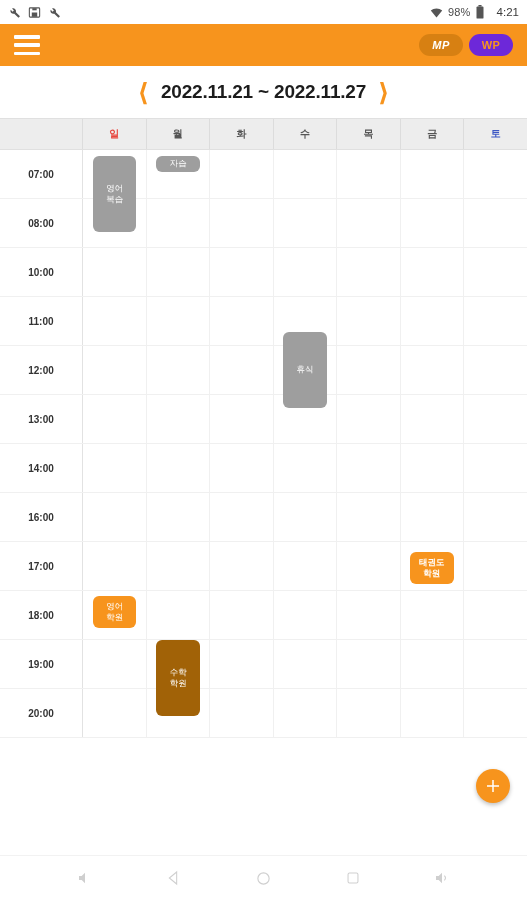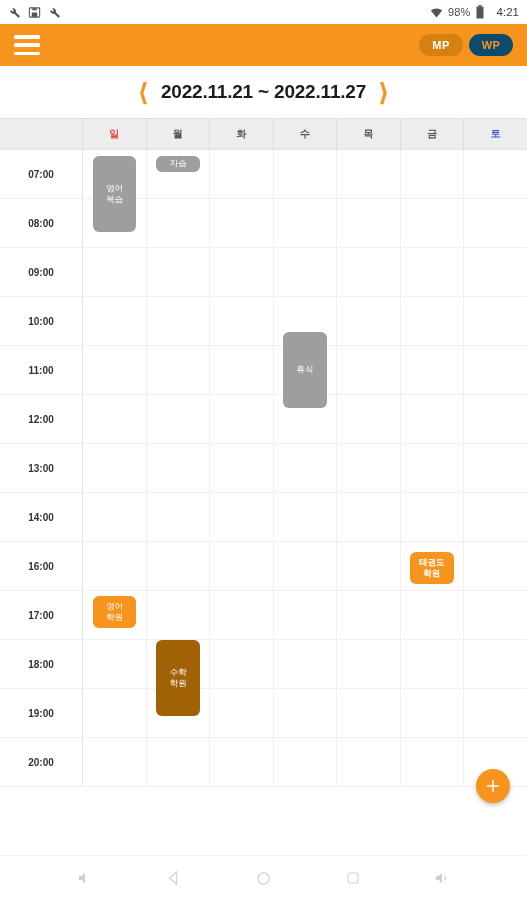--- a/index.html
+++ b/index.html
@@ -38,22 +38,22 @@
   .hamburger span { display: block; height: 3.5px; background: #ffffff; border-radius: 1px; }
   .mode-toggle { margin-left: auto; display: flex; align-items: center; gap: 6px; }
   .pill {
     min-width: 44px; height: 22px;
     border-radius: 11px;
     display: flex; align-items: center; justify-content: center;
     font-size: 11px; font-weight: bold; letter-spacing: 0.5px;
     padding: 0 10px;
     cursor: pointer;
   }
-  .pill.mp { background: #D78012; color: #ffffff; }
-  .pill.wp { background: #0c4a6e; color: #F7941D; }
+  .pill.mp { background: #D78012; color: #ffffff; font-style: italic; }
+  .pill.wp { background: #6d28d9; color: #F7941D; }
 
   
   .datebar {
     height: 52px; flex: 0 0 52px;
     background: #ffffff;
     display: flex; align-items: center; justify-content: center;
     gap: 10px;
   }
   .chev {
     color: #F7941D; font-size: 25px; font-weight: bold;
@@ -215,30 +215,20 @@
             <div class="tlabel">08:00</div>
             <div class="dcol"></div>
             <div class="dcol"></div>
             <div class="dcol"></div>
             <div class="dcol"></div>
             <div class="dcol"></div>
             <div class="dcol"></div>
             <div class="dcol"></div>
           </div>
           <div class="row">
-            <div class="tlabel">09:00</div>
-            <div class="dcol"></div>
-            <div class="dcol"></div>
-            <div class="dcol"></div>
-            <div class="dcol"></div>
-            <div class="dcol"></div>
-            <div class="dcol"></div>
-            <div class="dcol"></div>
-          </div>
-          <div class="row">
             <div class="tlabel">10:00</div>
             <div class="dcol"></div>
             <div class="dcol"></div>
             <div class="dcol"></div>
             <div class="dcol"></div>
             <div class="dcol"></div>
             <div class="dcol"></div>
             <div class="dcol"></div>
           </div>
           <div class="row">

